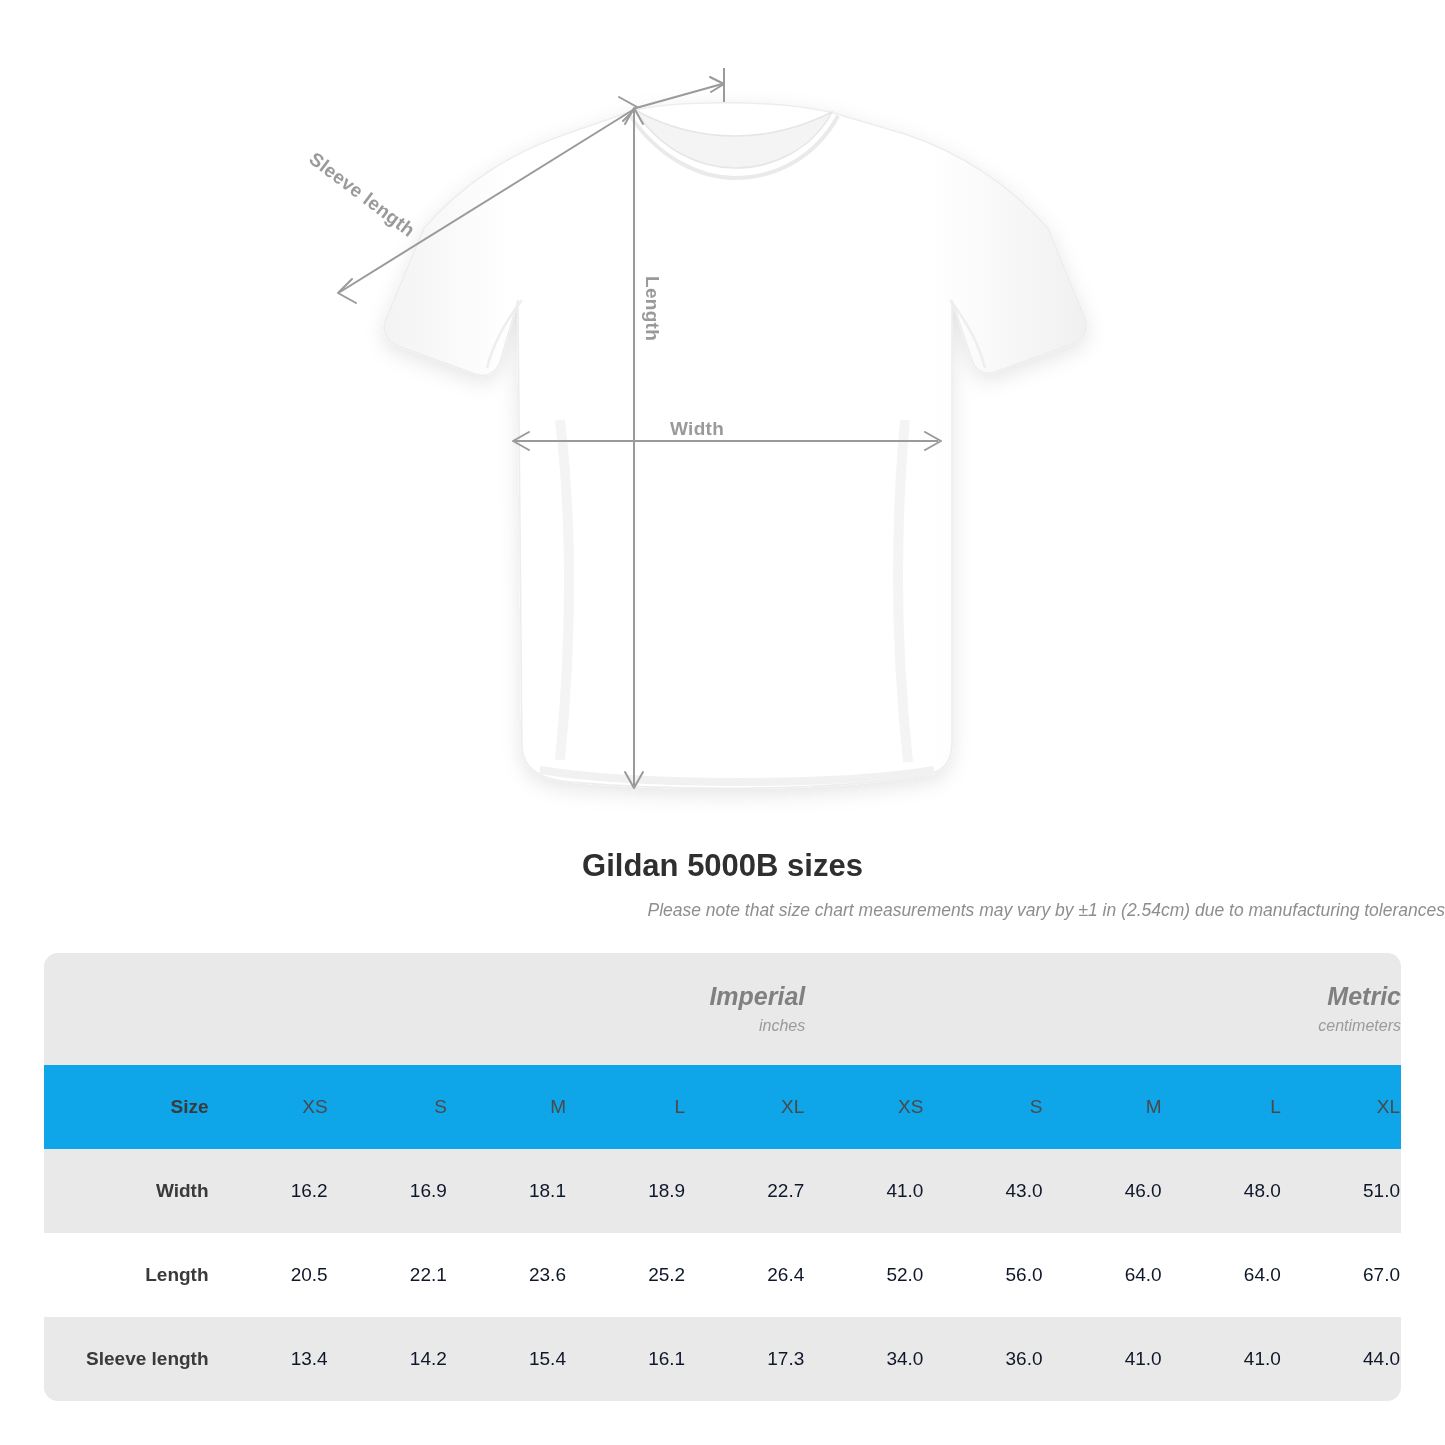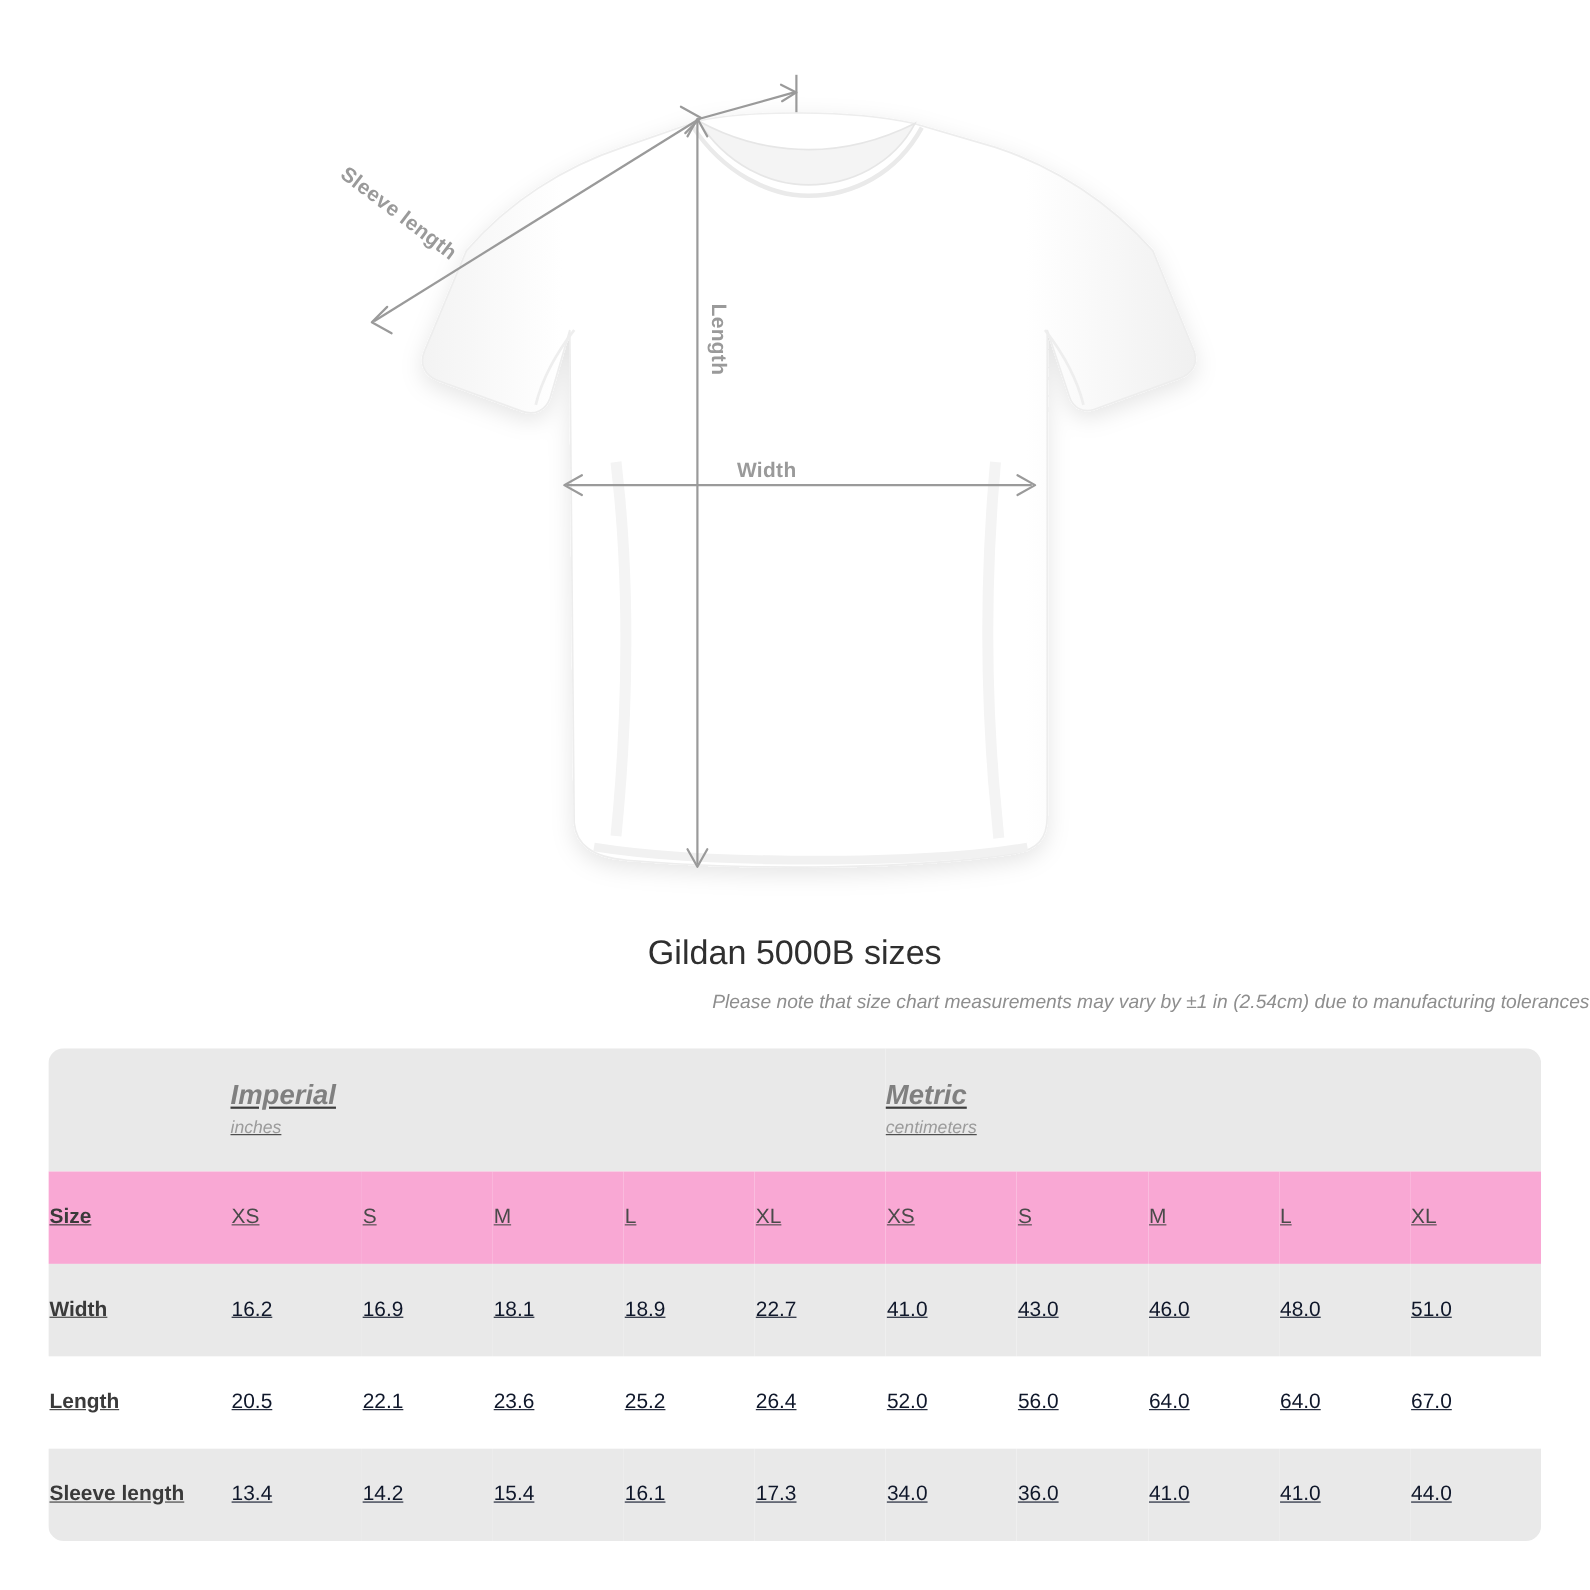--- a/index.html
+++ b/index.html
@@ -57,21 +57,21 @@
     font-size: 19px;
   }
 
   
   .title-block {
     text-align: center;
     margin-top: 18px;
   }
   .chart-title {
     font-size: 31px;
-    font-weight: normal;
+    font-weight: bold;
     color: #2f2f2f;
     margin: 0 0 16px 0;
   }
   .chart-note {
     font-size: 17.5px;
     font-style: italic;
     color: #8e8e8e;
     margin: 0;
     text-align: right;
   }
@@ -82,45 +82,44 @@
     border-radius: 14px;
     overflow: hidden;
   }
   table.size-table {
     border-collapse: collapse;
     width: 100%;
     table-layout: fixed;
   }
   table.size-table td,
   table.size-table th {
-    text-align: left;
+    text-align: right;
     vertical-align: middle;
     border: none;
-    text-decoration: underline;
   }
   .unit-header td {
     background: #e9e9e9;
     height: 112px;
     padding: 0;
   }
   .unit-sys {
     font-size: 25px;
     font-style: italic;
     font-weight: bold;
     color: #808080;
     line-height: 1.1;
   }
   .unit-sub {
     font-size: 16px;
     font-style: italic;
     color: #9b9b9b;
     margin-top: 6px;
   }
   .size-row td {
-    background: #f9a8d4;
+    background: #0ea5e9;
     height: 82px;
     font-size: 19px;
     color: #4a4a4a;
   }
   .size-row td.rowlabel {
     font-weight: bold;
     color: #3a3a3a;
   }
   .data-row td {
     height: 82px;

